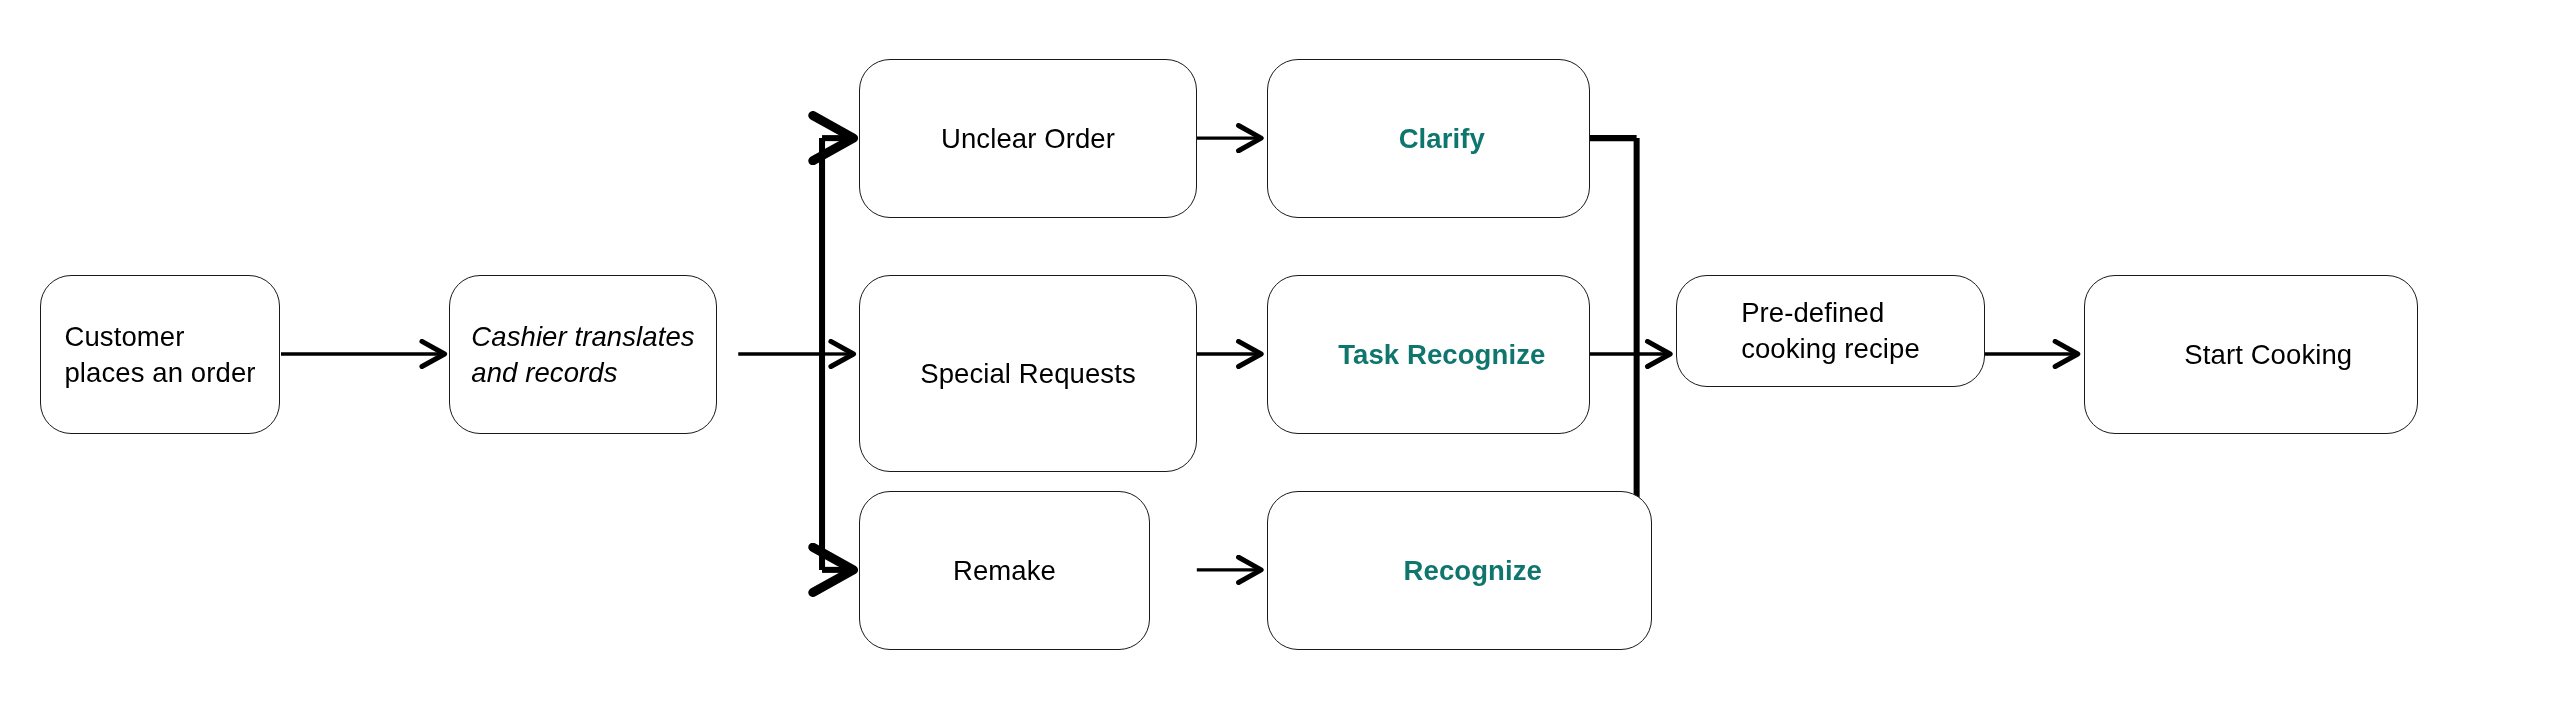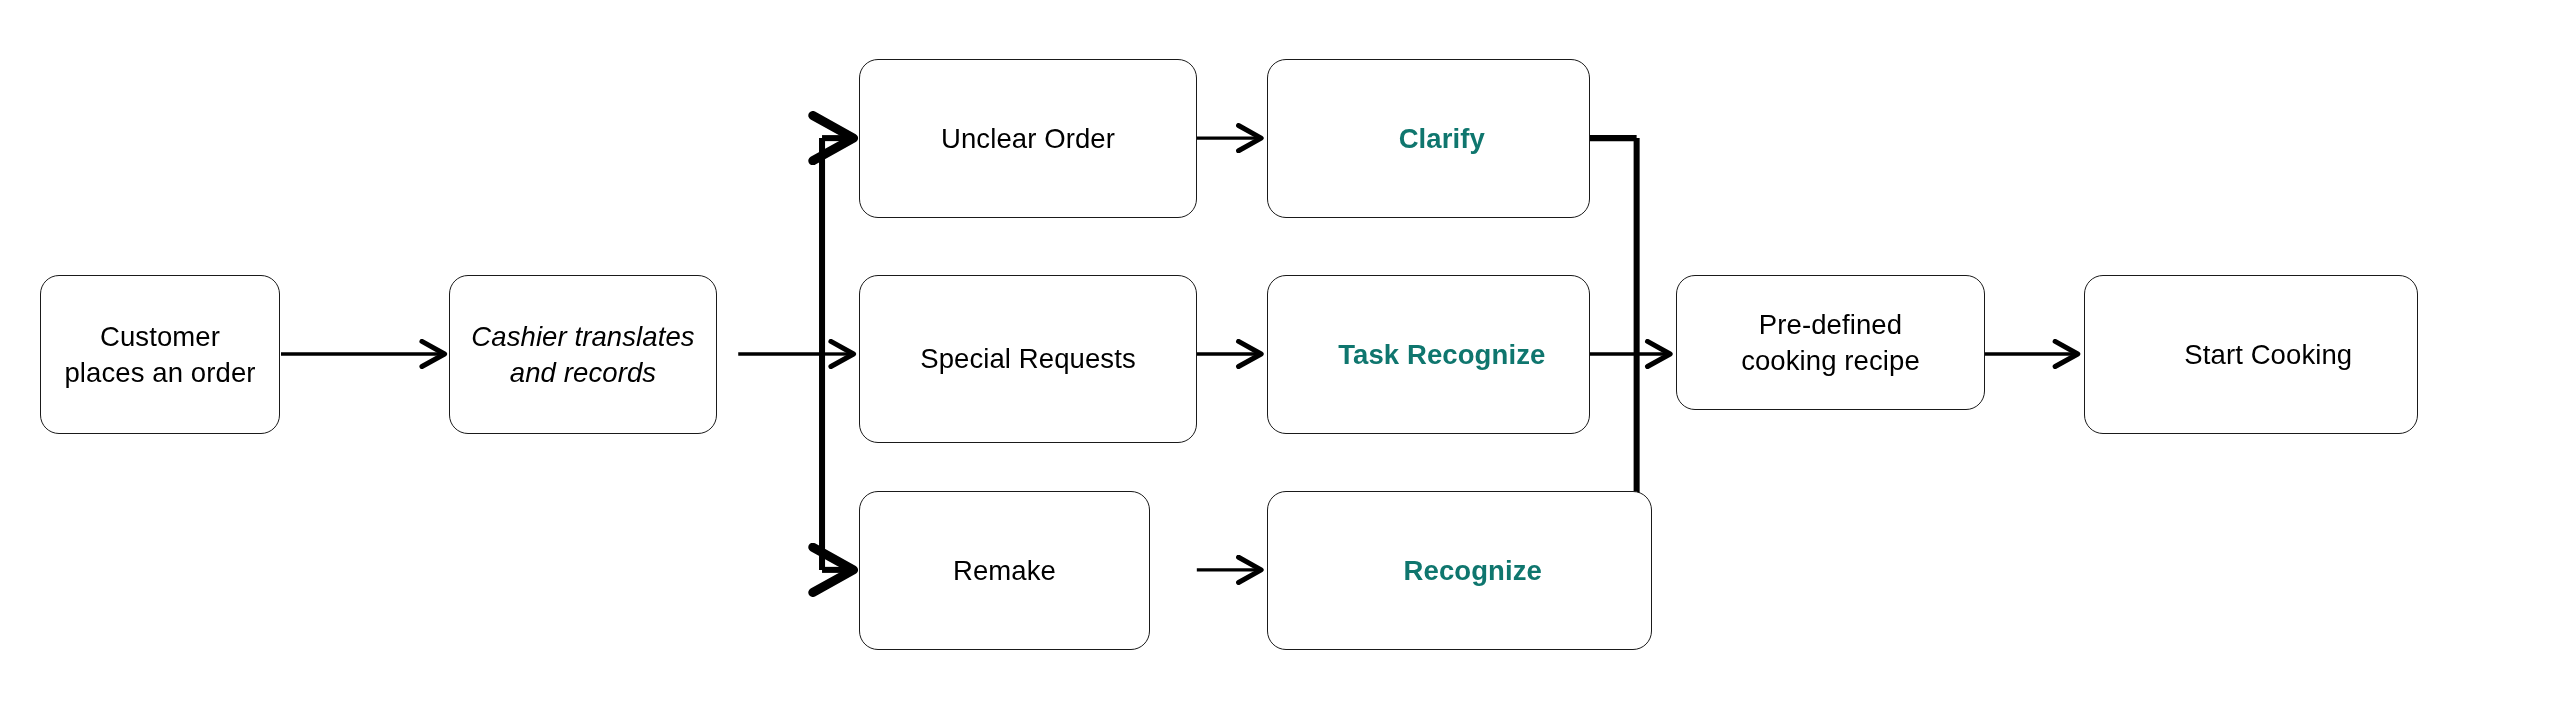--- a/index.html
+++ b/index.html
@@ -23,25 +23,24 @@
     top: 0;
     width: 2576px;
     height: 710px;
     pointer-events: none;
   }
   .node {
     position: absolute;
     box-sizing: border-box;
     background: #ffffff;
     border: 1.3px solid #1a1a1a;
-    border-radius: 19px;
+    border-radius: 31px;
     display: flex;
     align-items: center;
     justify-content: center;
-    text-align: center;
     color: #000000;
     font-size: 27.5px;
     line-height: 1.30;
     letter-spacing: 0.1px;
     padding: 4px 9.4px;
     white-space: pre-line;
   }
   .node.accent {
     color: #0f766e;
     font-weight: bold;
@@ -99,37 +98,37 @@
   </div>
 
   <div class="node" style="left:859px; top:59px; width:338px; height:159px;">
     <span>Unclear Order</span>
   </div>
 
   <div class="node accent" style="left:1267px; top:59px; width:323px; height:159px;">
     <span>Clarify</span>
   </div>
 
-  <div class="node" style="left:859px; top:275px; width:338px; height:168px;">
+  <div class="node" style="left:859px; top:275px; width:338px; height:197px;">
     <span>Special Requests</span>
   </div>
 
   <div class="node accent" style="left:1267px; top:275px; width:323px; height:159px;">
     <span>Task Recognize</span>
   </div>
 
   <div class="node" style="left:859px; top:491px; width:291px; height:159px;">
     <span>Remake</span>
   </div>
 
   <div class="node accent" style="left:1267px; top:491px; width:385px; height:159px;">
     <span>Recognize</span>
   </div>
 
-  <div class="node" style="left:1676px; top:275px; width:309px; height:135px;">
+  <div class="node" style="left:1676px; top:275px; width:309px; height:112px;">
     <span>Pre-defined
 cooking recipe</span>
   </div>
 
   <div class="node" style="left:2084px; top:275px; width:334px; height:159px;padding-left:44px;">
     <span>Start Cooking</span>
   </div>
 
 </div>
 

